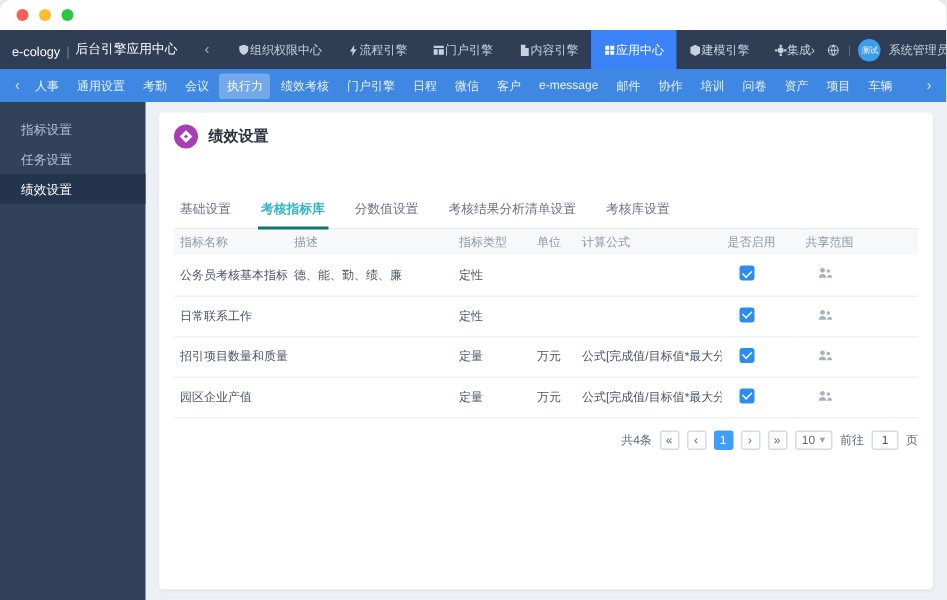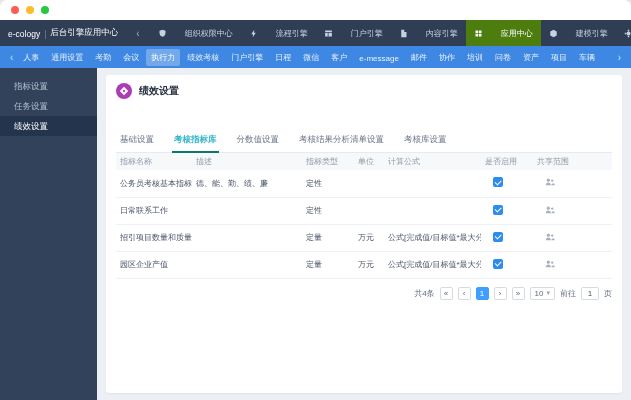--- a/index.html
+++ b/index.html
@@ -10,22 +10,22 @@
   
   .titlebar { height:20px; background:#fff; display:flex; align-items:center; padding-left:11px; gap:7px; }
   .dot { width:8px; height:8px; border-radius:50%; display:inline-block; }
   .dot.red{background:#ff5f57;} .dot.yellow{background:#febc2e;} .dot.green{background:#28c840;}
   
   .topnav { height:26px; background:#2f3e55; display:flex; align-items:center; color:#c7d1df;
             font-size:8px; padding:0 8px; white-space:nowrap; }
   .brand { display:flex; align-items:flex-end; gap:4px; color:#fff; font-size:8.5px; }
   .brand .sep { color:#74839a; }
   .nav-back { color:#9fb0c6; margin:0 10px 0 18px; font-size:10px; cursor:default; }
-  .nav-item { display:flex; align-items:center; gap:18px; height:26px; padding:0 8px; cursor:default; }
-  .nav-item.active { background:#4d7c0f; color:#fff; }
+  .nav-item { display:flex; align-items:center; gap:0; height:26px; padding:0 8px; cursor:default; }
+  .nav-item.active { background:#3b82f6; color:#fff; }
   .i9 { width:9px; height:9px; fill:currentColor; flex:0 0 auto; }
   .i9.stroke { fill:none; stroke:currentColor; stroke-width:0.9; }
   .nav-user { margin-left:auto; display:flex; align-items:center; gap:5px; color:#c7d1df; }
   .nav-user .vdiv { color:#5b6b84; }
   .avatar { width:15px; height:15px; border-radius:50%; background:#3b9cf0; color:#fff;
             font-size:5.5px; display:flex; align-items:center; justify-content:center; }
   .caret { font-size:7px; color:#9fb0c6; }
   
   .modulebar { height:22px; background:#3e87e2; display:flex; align-items:center; color:#e8f1fc;
                font-size:8px; padding:0 6px; white-space:nowrap; }
@@ -152,21 +152,21 @@
         </svg>
       <span class="vdiv">|</span>
       <span class="avatar">测试</span>
       <span>系统管理员</span>
 
     </div>
   </div>
 
   <div class="modulebar">
     <span class="mb-back">‹</span>
-    <div id="mb-items" style="display:flex;align-items:flex-end;">
+    <div id="mb-items" style="display:flex;align-items:flex-start;">
         <span class="m-item">人事</span>
         <span class="m-item">通用设置</span>
         <span class="m-item">考勤</span>
         <span class="m-item">会议</span>
         <span class="m-item active">执行力</span>
         <span class="m-item">绩效考核</span>
         <span class="m-item">门户引擎</span>
         <span class="m-item">日程</span>
         <span class="m-item">微信</span>
         <span class="m-item">客户</span>

